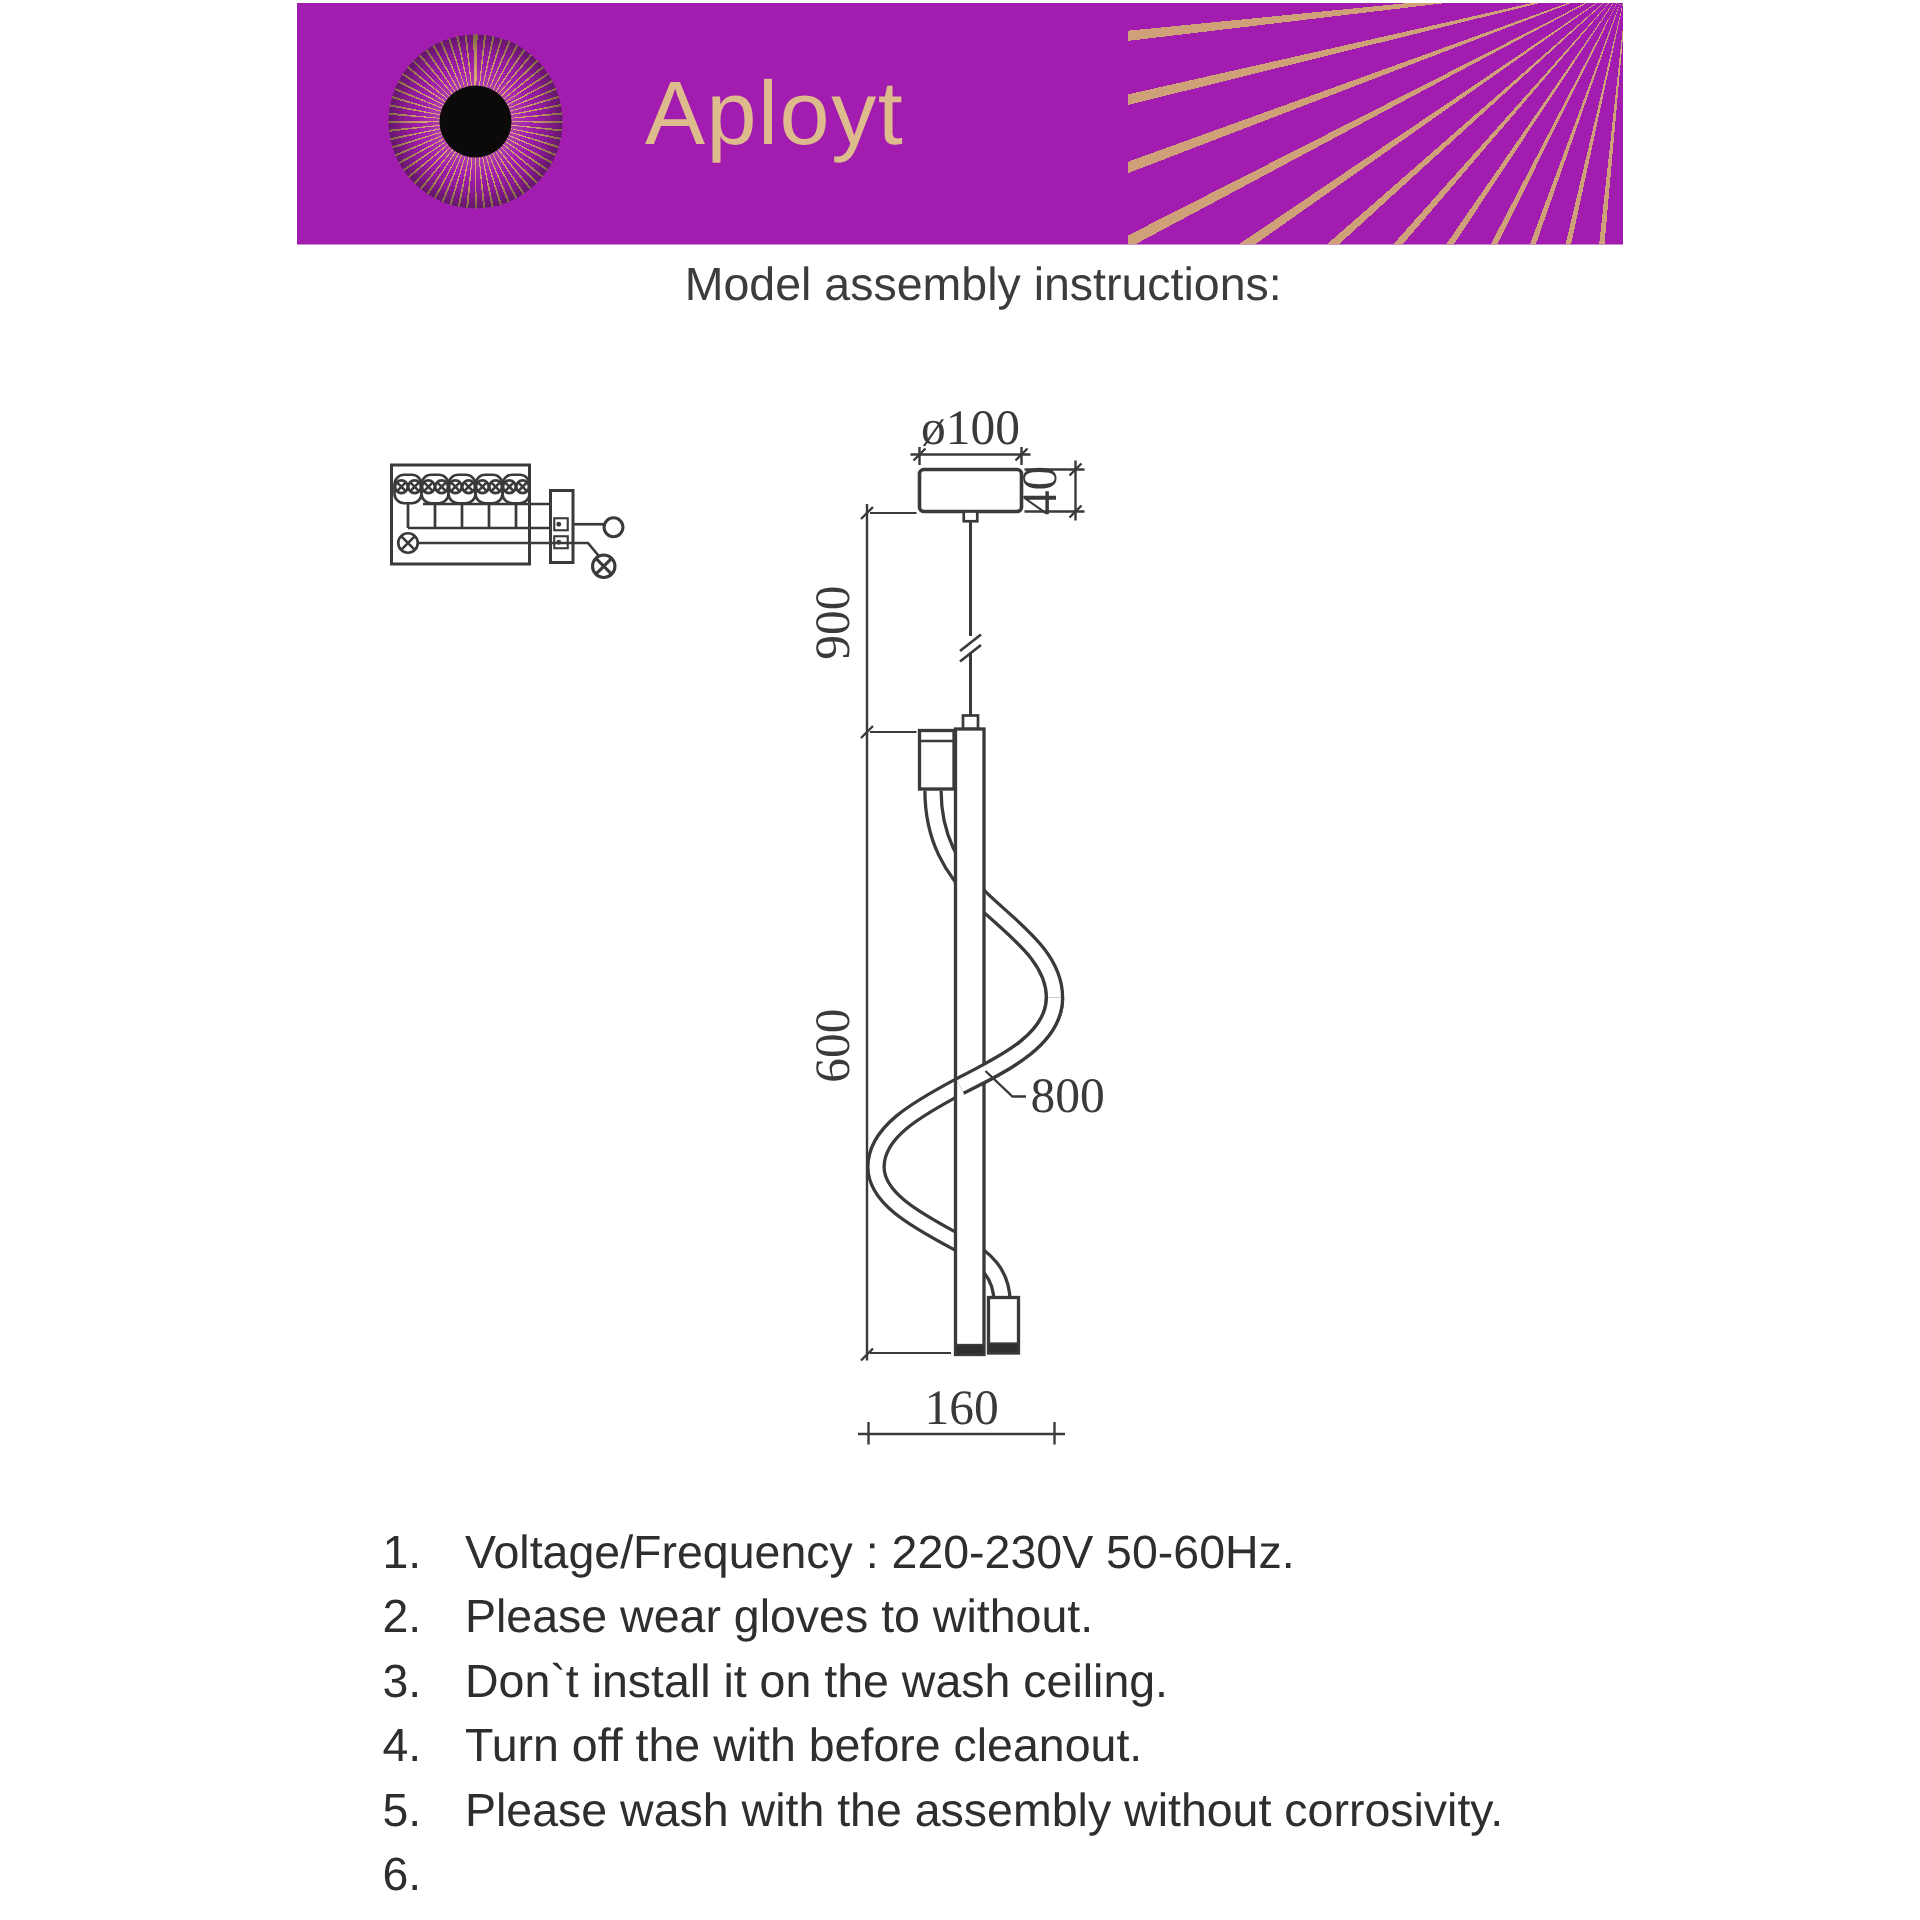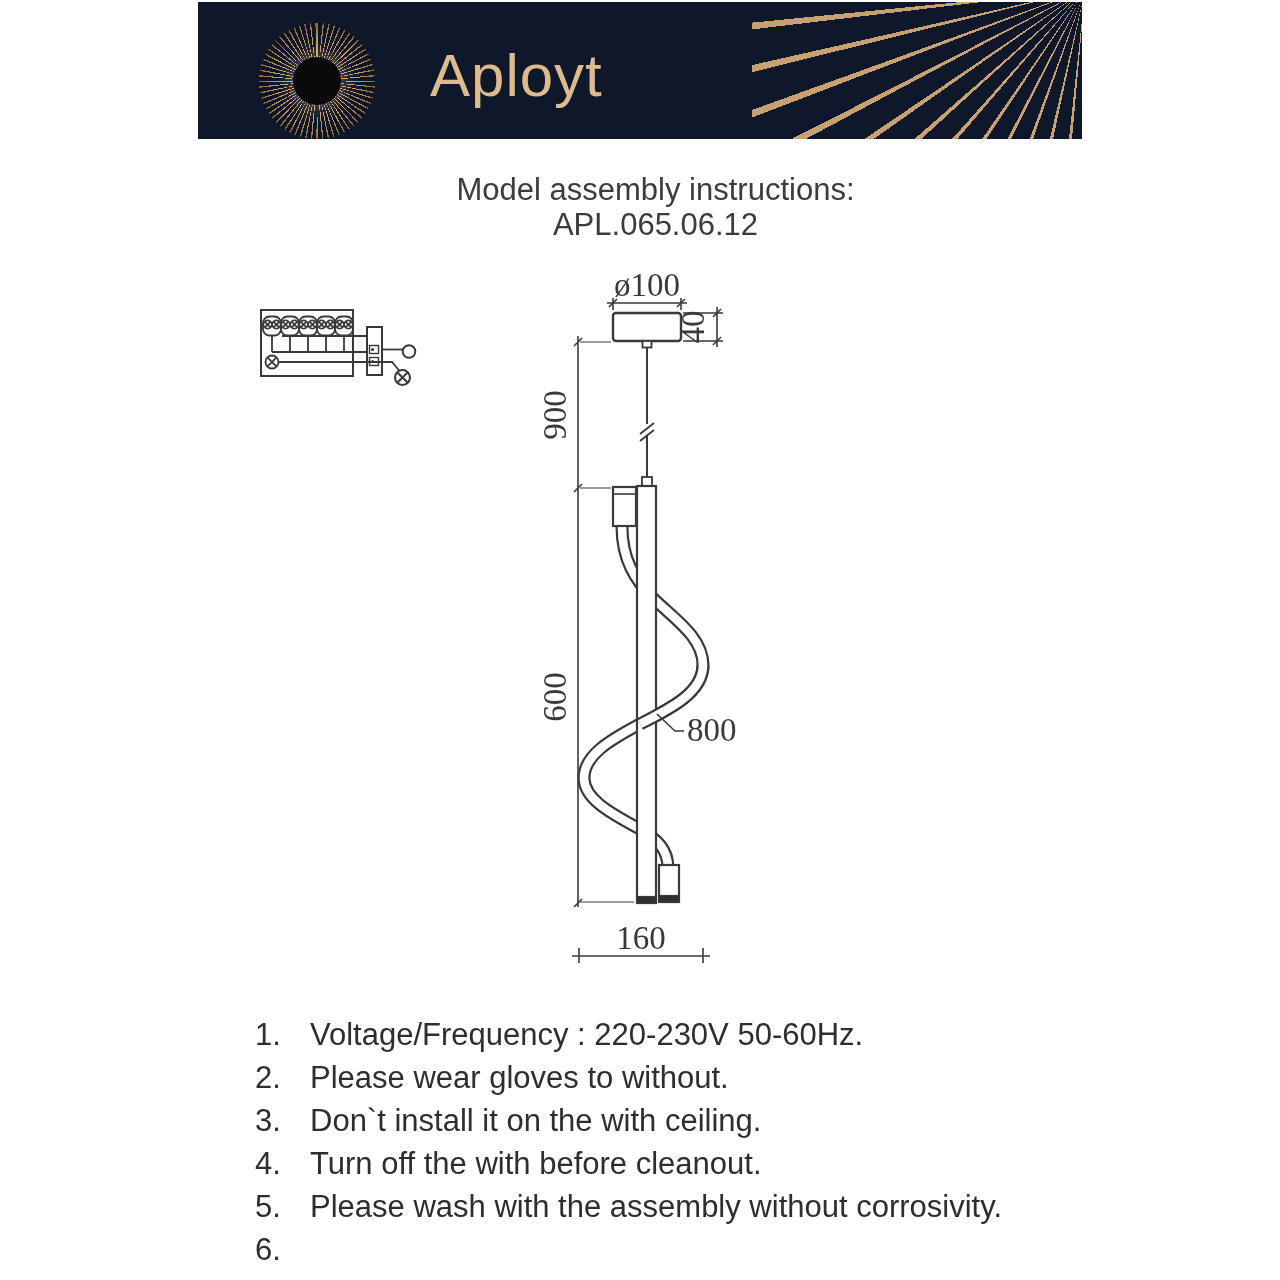--- a/index.html
+++ b/index.html
@@ -2,22 +2,22 @@
 <html><head>
 <meta charset="utf-8">
 <style>
   html,body { margin:0; padding:0; background:#ffffff; }
   .page {
     position:relative; width:1280px; height:1280px; background:#ffffff;
     font-family:"Liberation Sans", sans-serif; overflow:hidden;
   }
   
   .banner {
-    position:absolute; left:198px; top:2px; width:884px; height:137px;
-    background:#0f172a; overflow:hidden;
+    position:absolute; left:198px; top:2px; width:884px; height:161px;
+    background:#a21caf; overflow:hidden;
   }
   .burst {
     position:absolute; left:61px; top:21px; width:116px; height:116px;
     border-radius:50%;
     background:repeating-conic-gradient(#cfa269 0deg 1.4deg, rgba(0,0,0,0) 1.4deg 5.6deg);
   }
   .burst::before {
     content:""; position:absolute; inset:0; border-radius:50%;
     background:radial-gradient(circle, rgba(14,13,11,0) 0 42%, rgba(14,13,11,0.12) 55%,
                rgba(14,13,11,0.55) 78%, #0e0d0b 97%);
@@ -54,21 +54,20 @@
 <div class="page">
 
   <div class="banner">
     <div class="burst"></div>
     <div class="brand">Aployt</div>
     <div class="rays"></div>
   </div>
 
   <div class="title-block">
     <div>Model assembly instructions:</div>
-    <div>APL.065.06.12</div>
   </div>
 
   <svg class="drawing" viewBox="0 0 1280 1280">
     <defs>
       <g id="term" stroke="#3a3a3a" fill="none" stroke-width="1.8">
         <rect x="-9" y="-9.5" width="18" height="19" rx="6.5"></rect>
         <circle cx="-4.4" cy="-1.5" r="4.2"></circle>
         <path d="M-7.3,-4.4 l5.8,5.8 M-1.5,-4.4 l-5.8,5.8"></path>
         <circle cx="4.4" cy="-1.5" r="4.2"></circle>
         <path d="M1.5,-4.4 l5.8,5.8 M7.3,-4.4 l-5.8,5.8"></path>
@@ -156,21 +155,21 @@
     <div class="inst-row">
       <span class="inst-num">1.</span>
       <span>Voltage/Frequency : 220-230V 50-60Hz.</span>
     </div>
     <div class="inst-row">
       <span class="inst-num">2.</span>
       <span>Please wear gloves to without.</span>
     </div>
     <div class="inst-row">
       <span class="inst-num">3.</span>
-      <span>Don`t install it on the with ceiling.</span>
+      <span>Don`t install it on the wash ceiling.</span>
     </div>
     <div class="inst-row">
       <span class="inst-num">4.</span>
       <span>Turn off the with before cleanout.</span>
     </div>
     <div class="inst-row">
       <span class="inst-num">5.</span>
       <span>Please wash with the assembly without corrosivity.</span>
     </div>
     <div class="inst-row">

